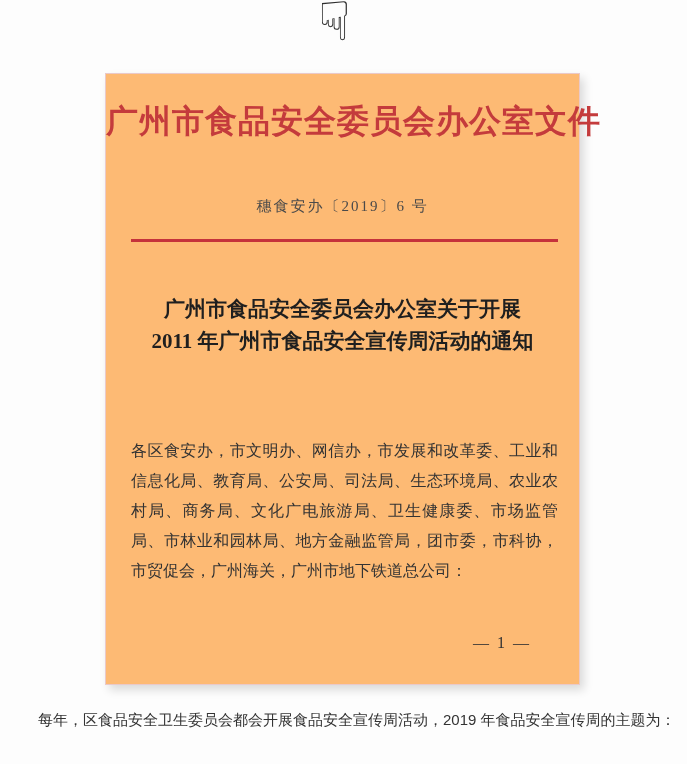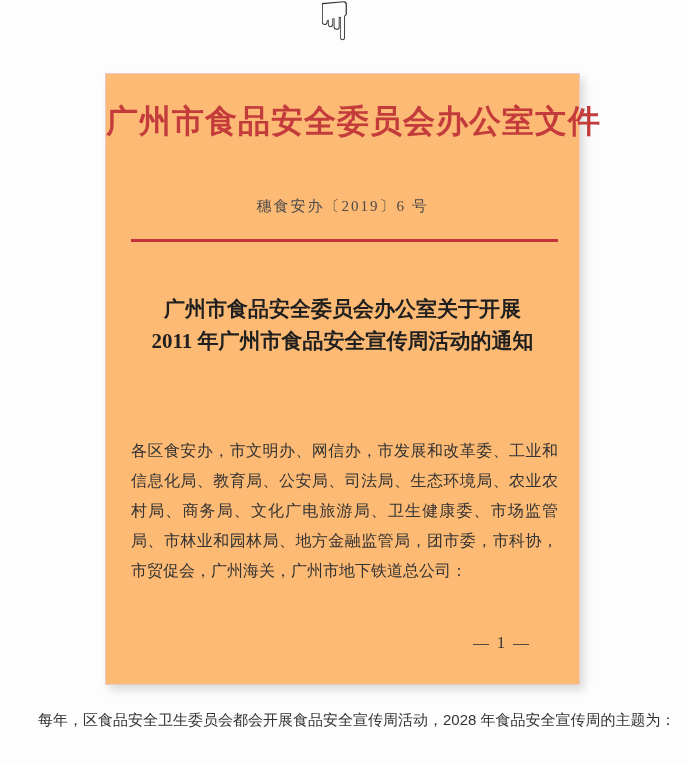--- a/index.html
+++ b/index.html
@@ -123,13 +123,13 @@
   </div>
 
   <div class="doc-body">
     <p>各区食安办，市文明办、网信办，市发展和改革委、工业和信息化局、教育局、公安局、司法局、生态环境局、农业农村局、商务局、文化广电旅游局、卫生健康委、市场监管局、市林业和园林局、地方金融监管局，团市委，市科协，市贸促会，广州海关，广州市地下铁道总公司：</p>
   </div>
 
   <div class="page-number">— 1 —</div>
 
 </div>
 
-<p class="caption">每年，区食品安全卫生委员会都会开展食品安全宣传周活动，2028 年食品安全宣传周的主题为：</p>
+<p class="caption">每年，区食品安全卫生委员会都会开展食品安全宣传周活动，2019 年食品安全宣传周的主题为：</p>
 
 </body></html>

